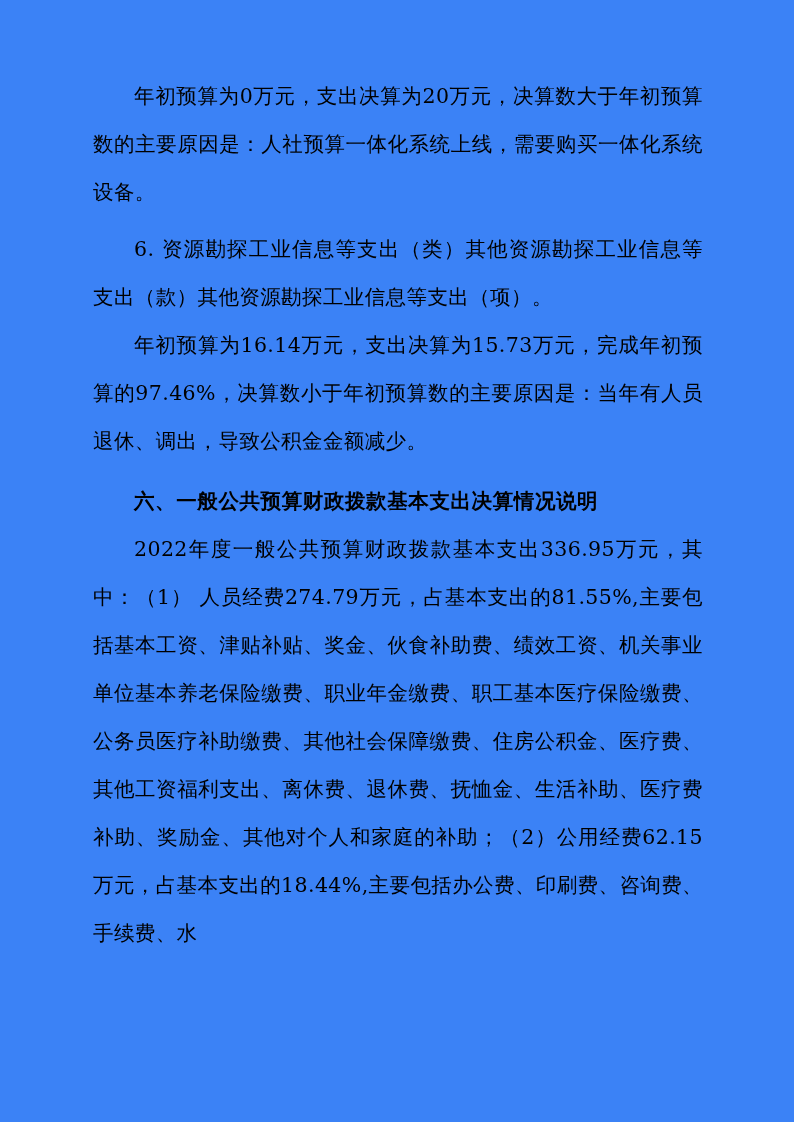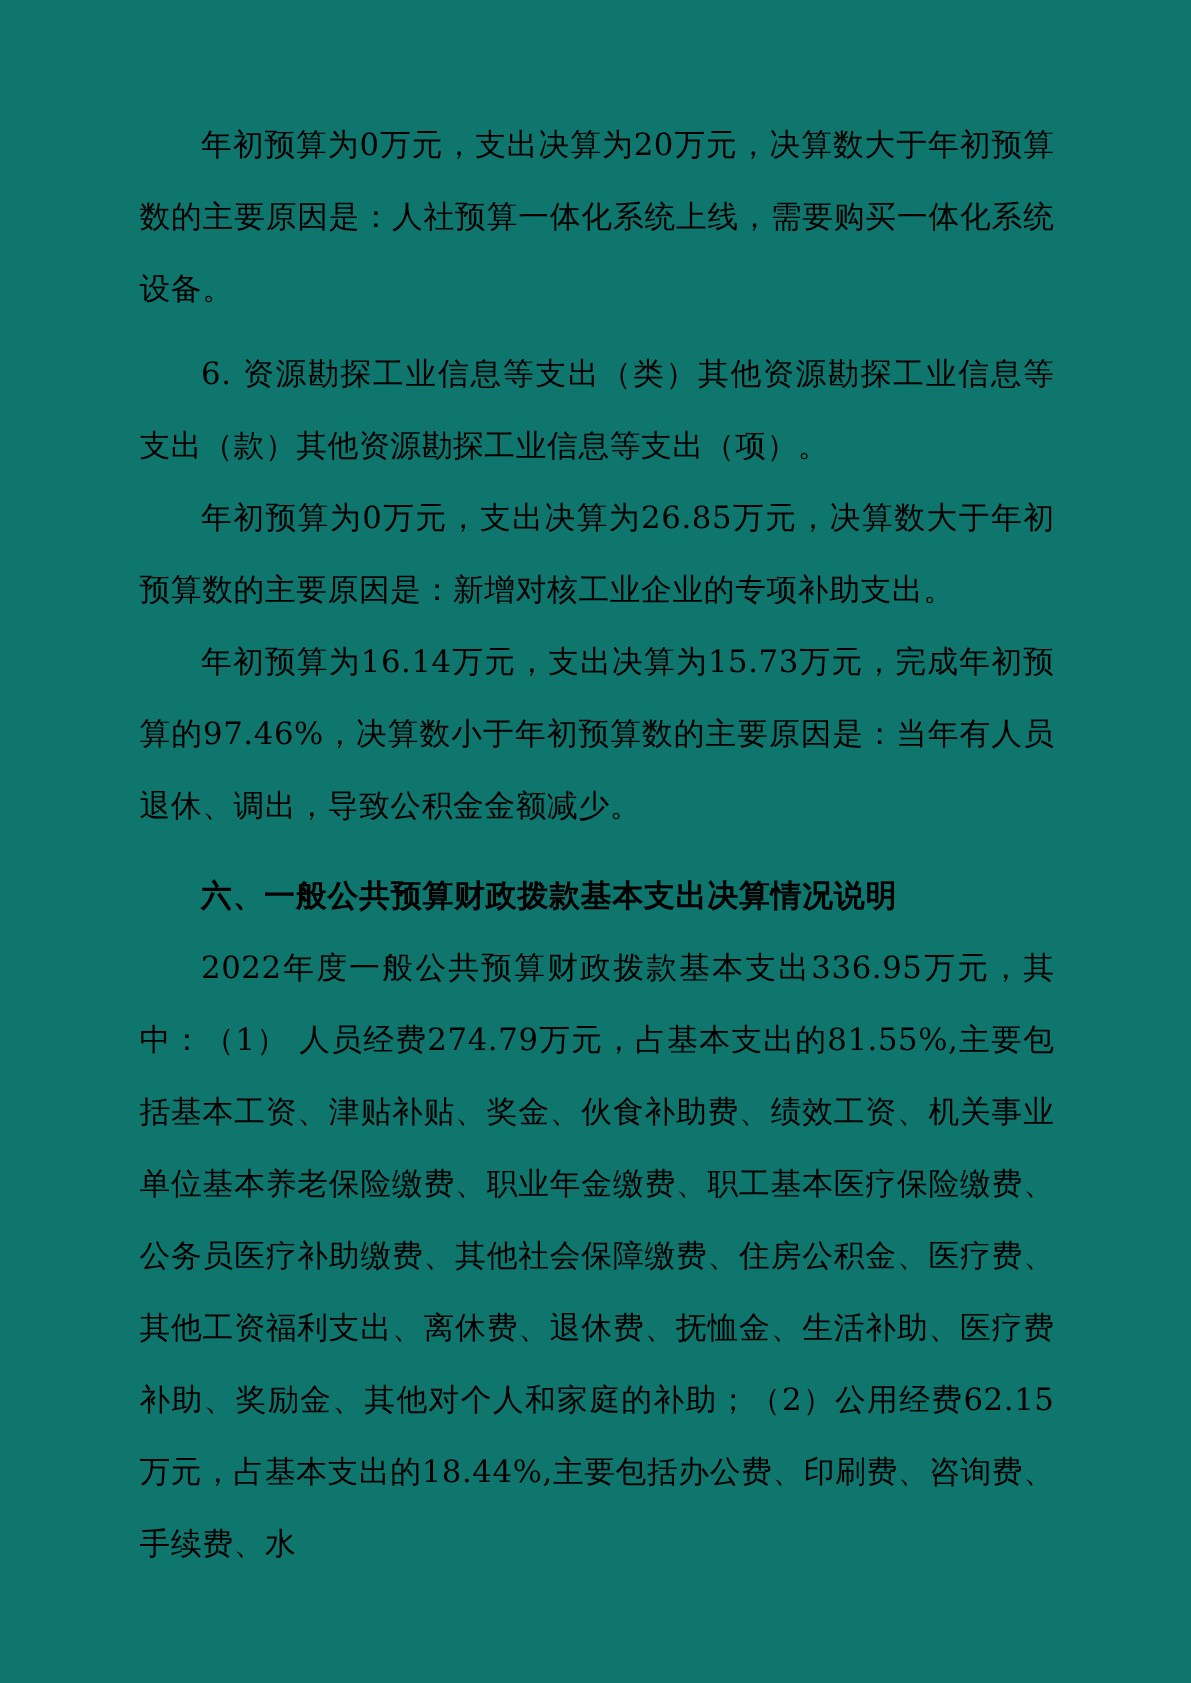--- a/index.html
+++ b/index.html
@@ -8,21 +8,21 @@
     background: #ffffff;
   }
   body {
     font-family: "DejaVu Serif", "Liberation Serif", serif;
     color: #000000;
   }
   .page {
     position: relative;
     width: 794px;
     height: 1122px;
-    background: #0f766e;
+    background: #3b82f6;
     box-sizing: border-box;
     overflow: hidden;
   }
   .content {
     position: absolute;
     left: 93px;
     top: 72px;
     width: 610px;
   }
   p {
@@ -56,21 +56,20 @@
   <div class="content">
 
     <p class="ind">年初预算为0万元，支出决算为20万元，决算数大于年初预算数的主要原因是：人社预算一体化系统上线，需要购买一体化系统设备。</p>
 
 
 
     <div class="gap-sm"></div>
 
     <p class="ind">6. 资源勘探工业信息等支出（类）其他资源勘探工业信息等支出（款）其他资源勘探工业信息等支出（项）。</p>
 
-    <p class="ind">年初预算为0万元，支出决算为26.85万元，决算数大于年初预算数的主要原因是：新增对核工业企业的专项补助支出。</p>
 
 
     <p class="ind">年初预算为16.14万元，支出决算为15.73万元，完成年初预算的97.46%，决算数小于年初预算数的主要原因是：当年有人员退休、调出，导致公积金金额减少。</p>
 
     <div class="gap-md"></div>
 
     <p class="heading">六、一般公共预算财政拨款基本支出决算情况说明</p>
 
     <p class="ind">2022年度一般公共预算财政拨款基本支出336.95万元，其中：（1） 人员经费274.79万元，占基本支出的81.55%,主要包括基本工资、津贴补贴、奖金、伙食补助费、绩效工资、机关事业单位基本养老保险缴费、职业年金缴费、职工基本医疗保险缴费、公务员医疗补助缴费、其他社会保障缴费、住房公积金、医疗费、其他工资福利支出、离休费、退休费、抚恤金、生活补助、医疗费补助、奖励金、其他对个人和家庭的补助；（2）公用经费62.15万元，占基本支出的18.44%,主要包括办公费、印刷费、咨询费、手续费、水</p>
 

